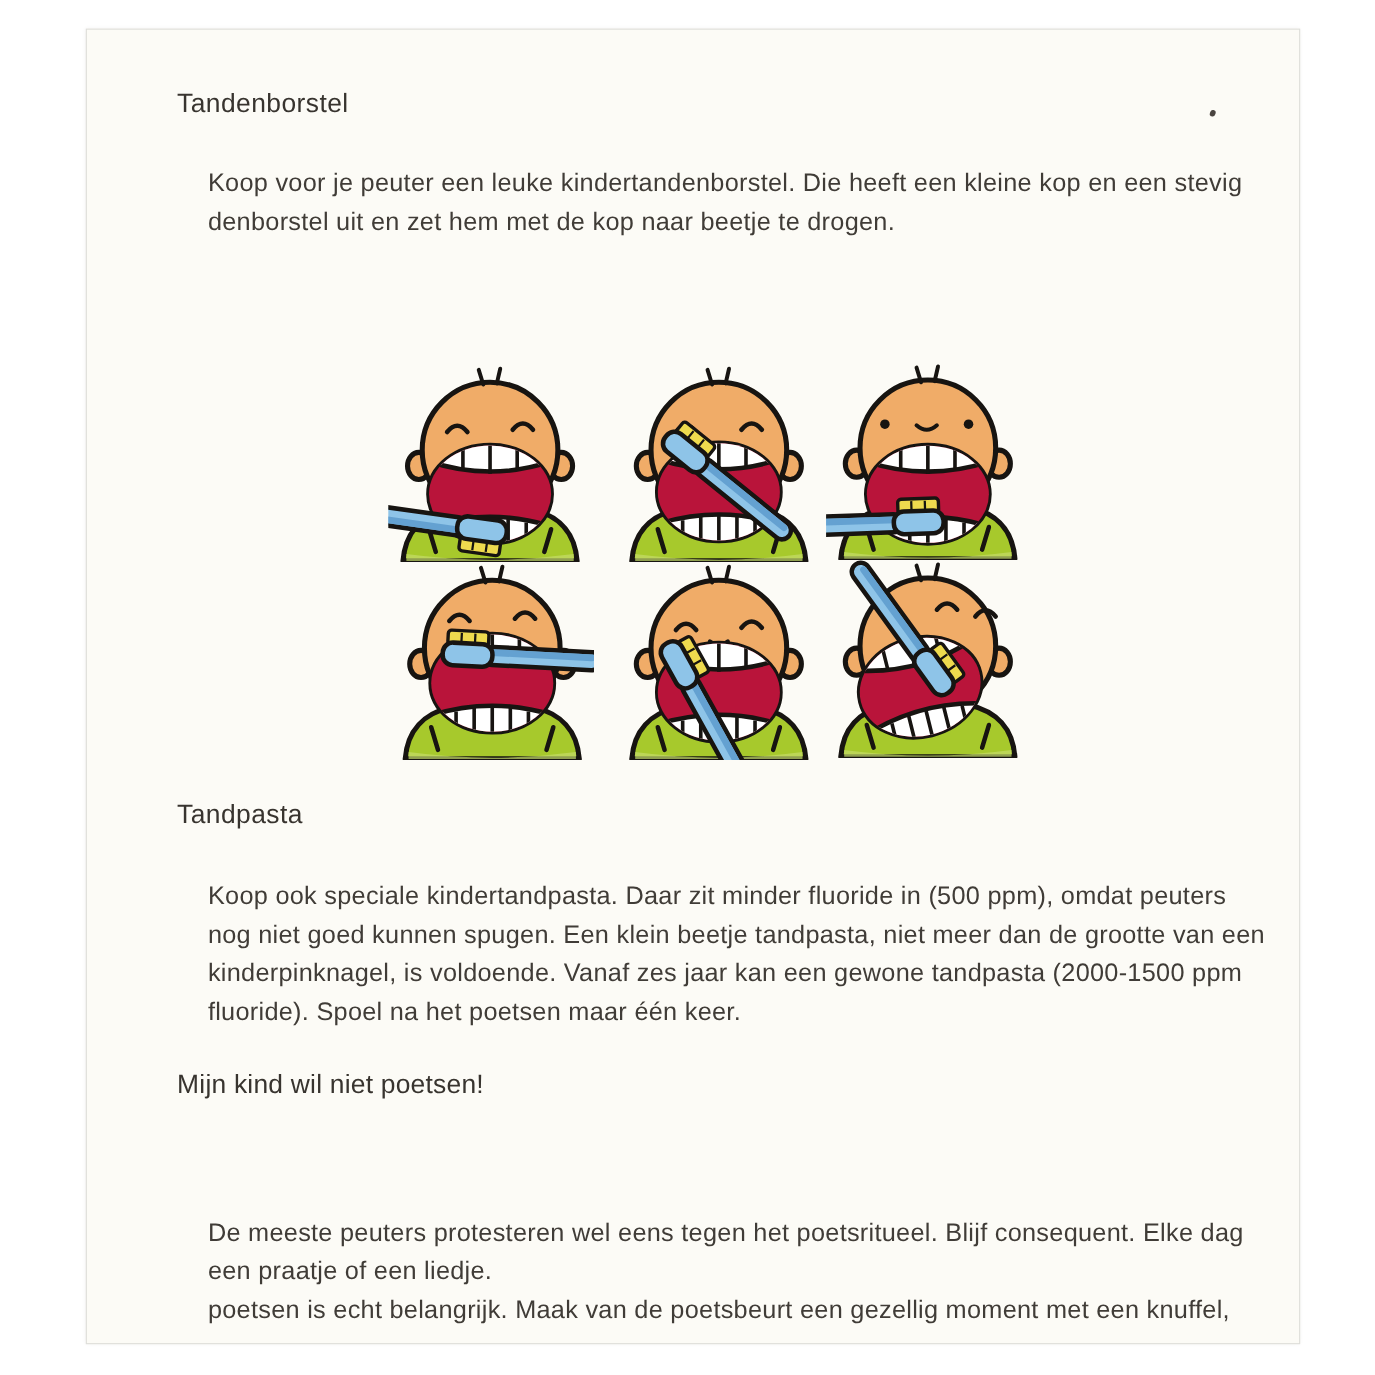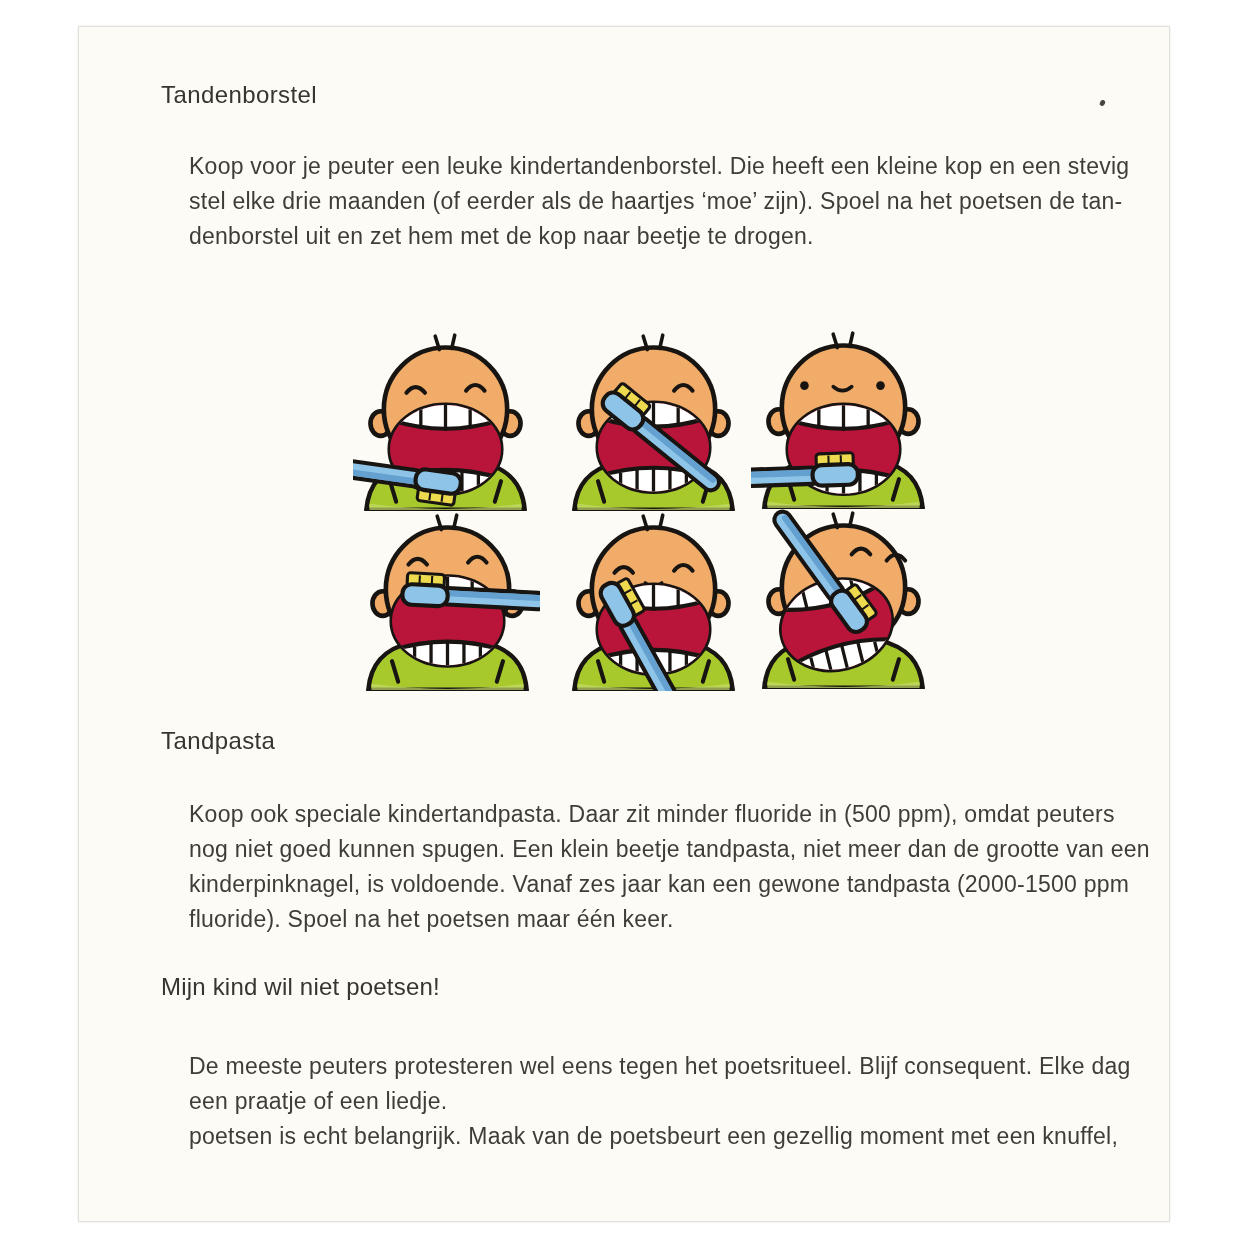--- a/index.html
+++ b/index.html
@@ -5,20 +5,21 @@
   html,body{margin:0;padding:0;}
   body{
     width:1250px;height:1250px;background:#ffffff;
     font-family:"Liberation Sans","DejaVu Sans",sans-serif;
     overflow:hidden;position:relative;
   }
   .paper{
     position:absolute;left:78px;top:26px;width:1090px;height:1194px;
     background:#fcfbf6;border:1px solid #dededa;
     box-shadow:0 0 4px rgba(0,0,0,0.06);
+    padding-left:12px;
   }
   .heading{
     position:absolute;left:82px;margin:0;
     font-size:24px;font-weight:400;color:#38342f;
     letter-spacing:0.4px;white-space:nowrap;
   }
   .heading.bold{font-weight:400;letter-spacing:0.2px;}
   .para{
     position:absolute;left:82px;width:980px;color:#403c37;margin-left:28px;
   }
@@ -35,21 +36,20 @@
 </style>
 </head>
 <body>
 
 <div class="paper">
 
   <h1 class="heading" style="top:54px">Tandenborstel</h1>
 
   <div class="para" style="top:122px">
       <div class="tline">Koop voor je peuter een leuke kindertandenborstel. Die heeft een kleine kop en een stevig</div>
-      <div class="tline">stel elke drie maanden (of eerder als de haartjes ‘moe’ zijn). Spoel na het poetsen de tan-</div>
       <div class="tline">denborstel uit en zet hem met de kop naar beetje te drogen.</div>
     </div>
 
   <div class="figure-grid" id="figures">
       <div class="figure-cell" title="Peuter poetst de onderste tanden, borstel vanaf links" style="left: 274px; top: 304px;">
   <svg viewBox="0 0 180 175" xmlns="http://www.w3.org/2000/svg">
     <defs>
             <clipPath id="mclip0">
               <ellipse cx="90" cy="113" rx="54" ry="43"></ellipse>
             </clipPath>
@@ -326,20 +326,20 @@
 
   <div class="para" style="top:770px">
       <div class="tline">Koop ook speciale kindertandpasta. Daar zit minder fluoride in (500 ppm), omdat peuters</div>
       <div class="tline">nog niet goed kunnen spugen. Een klein beetje tandpasta, niet meer dan de grootte van een</div>
       <div class="tline">kinderpinknagel, is voldoende. Vanaf zes jaar kan een gewone tandpasta (2000-1500 ppm</div>
       <div class="tline">fluoride). Spoel na het poetsen maar één keer.</div>
     </div>
 
   <h2 class="heading bold" style="top:946px">Mijn kind wil niet poetsen!</h2>
 
-  <div class="para" style="top:1022px">
+  <div class="para" style="top:1076px">
       <div class="tline">De meeste peuters protesteren wel eens tegen het poetsritueel. Blijf consequent. Elke dag</div>
       <div class="tline">een praatje of een liedje.</div>
       <div class="tline">poetsen is echt belangrijk. Maak van de poetsbeurt een gezellig moment met een knuffel,</div>
     </div>
 
   <div class="speck" style="left:1021px;top:73px"></div>
 </div>
 
 </body></html>

